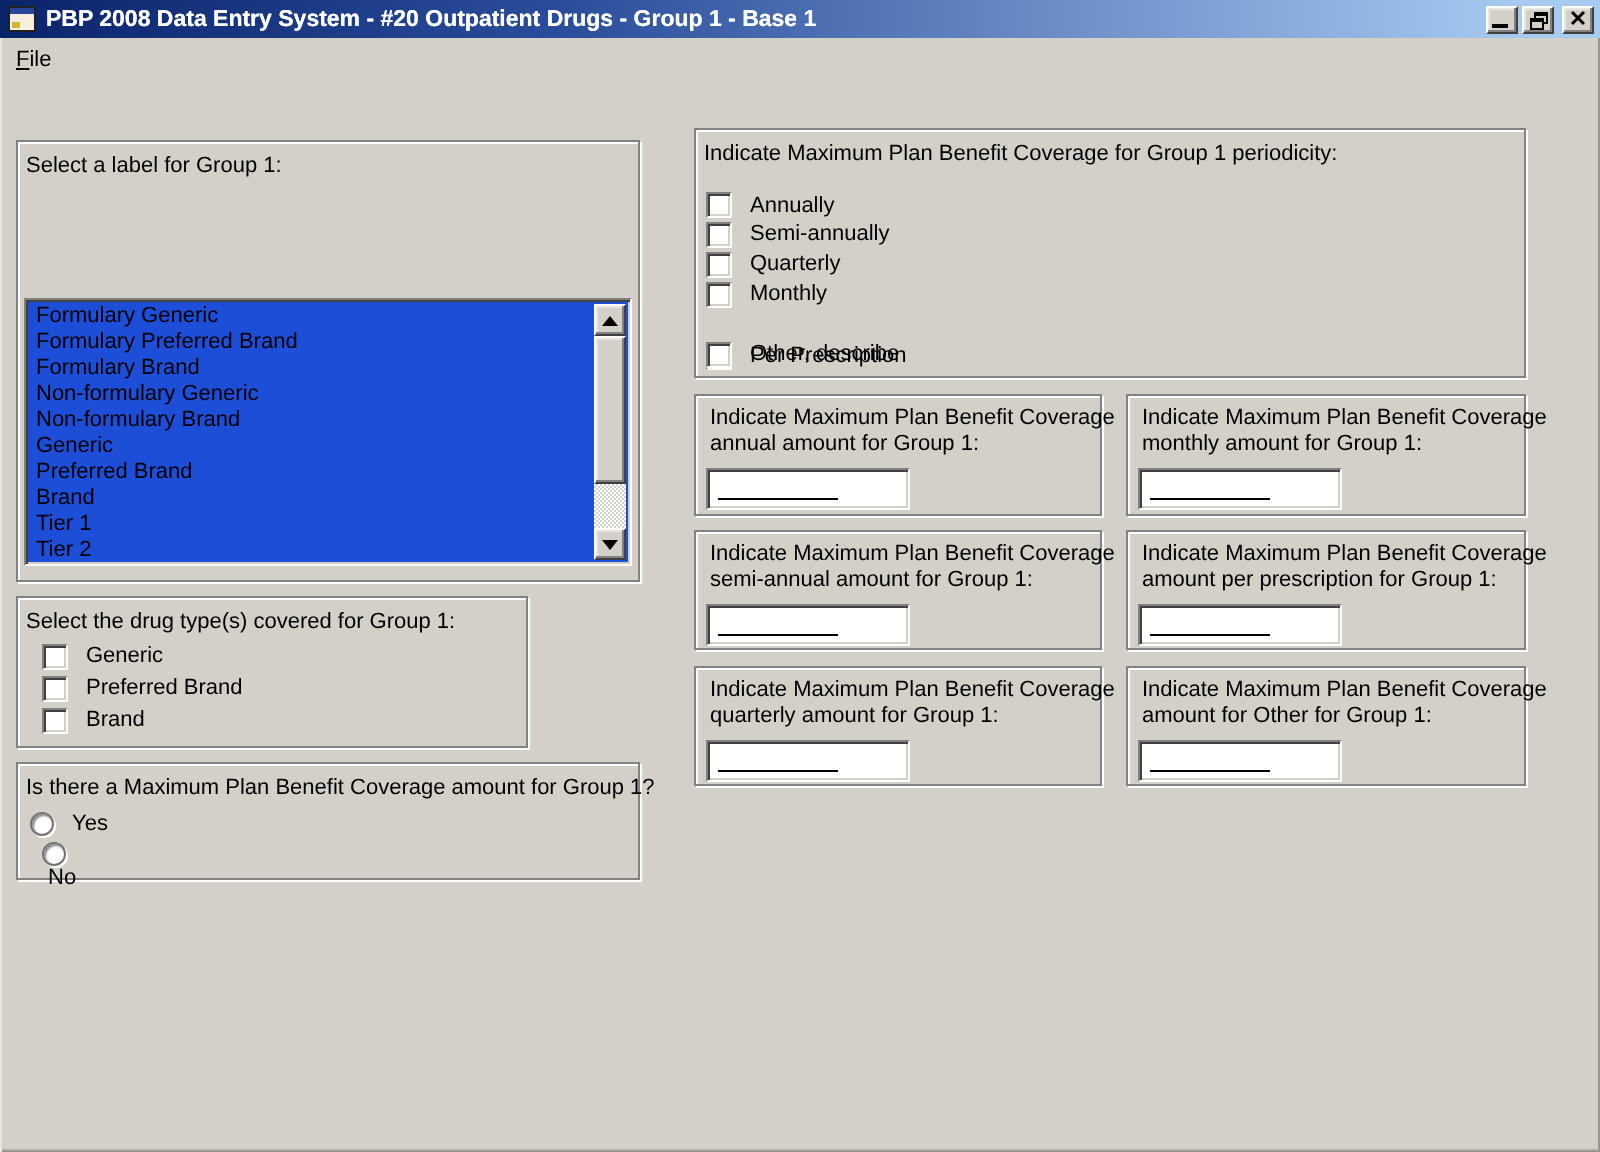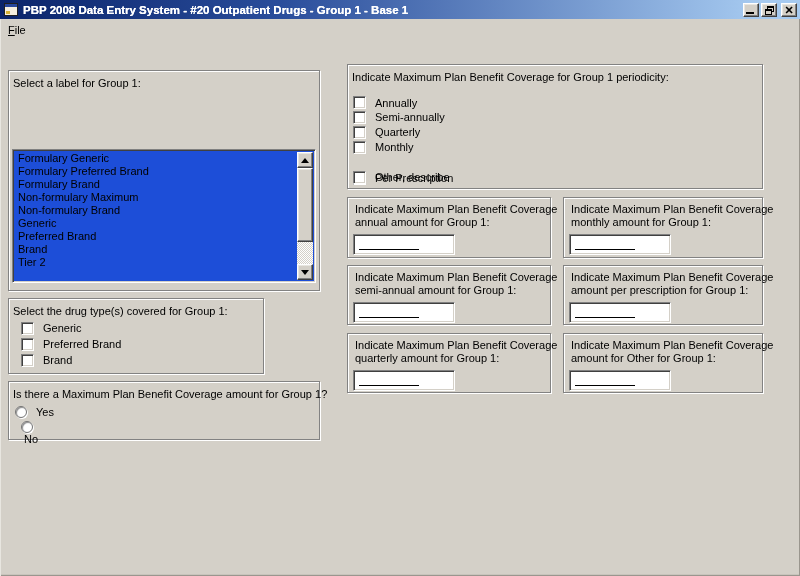--- a/index.html
+++ b/index.html
@@ -143,25 +143,26 @@
     <span class="menu-item">File</span>
   </div>
 
   <div class="groupbox" style="left:8px; top:70px; width:312px; height:221px;">
     <span class="gb-title">Select a label for Group 1:</span>
     <div class="listbox">
       <div class="lb-items">
         <div class="lb-item">Formulary Generic</div>
         <div class="lb-item">Formulary Preferred Brand</div>
         <div class="lb-item">Formulary Brand</div>
-        <div class="lb-item">Non-formulary Maximum</div>
+        <div class="lb-item">Non-formulary Generic</div>
         <div class="lb-item">Non-formulary Brand</div>
         <div class="lb-item">Generic</div>
         <div class="lb-item">Preferred Brand</div>
         <div class="lb-item">Brand</div>
+        <div class="lb-item">Tier 1</div>
         <div class="lb-item">Tier 2</div>
       </div>
       <div class="scrollbar">
         <div class="sb-track"></div>
         <div class="sb-btn sb-up">
             <span class="tri-up"></span>
           </div>
         <div class="sb-thumb"></div>
         <div class="sb-btn sb-down">
             <span class="tri-down"></span>

